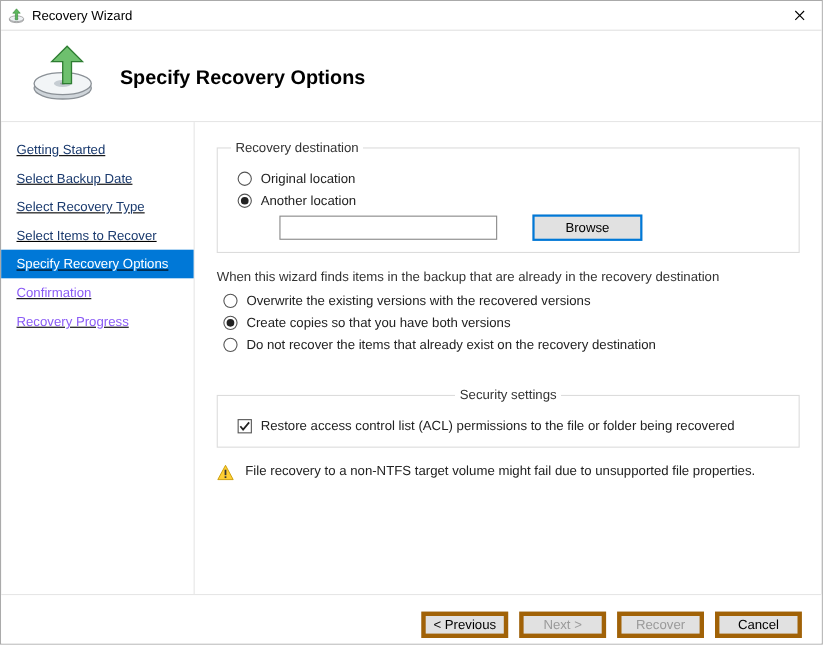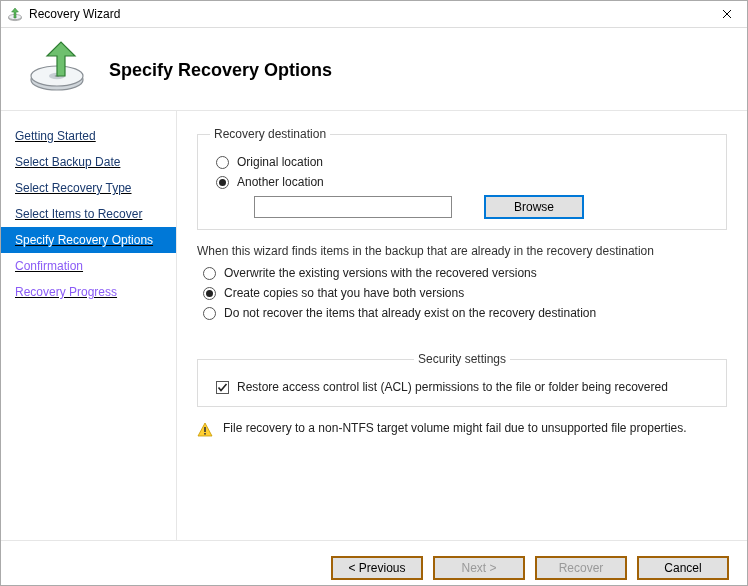--- a/index.html
+++ b/index.html
@@ -168,24 +168,24 @@
     display: flex;
     justify-content: flex-end;
     gap: 10px;
     padding: 6px 18px 0 0;
     border-top: 1px solid #e6e6e6;
     height: 48px;
     align-items: center;
     background:#fff;
   }
   .footer button {
-    width: 92px;
+    width: 79px;
     height: 24px;
     background: #e1e1e1;
-    border: 2px solid #a16207;
+    border: 4px solid #a16207;
     font-size: 12px;
     font-family: inherit;
     cursor: pointer;
   }
   .footer button:disabled {
     color: #9a9a9a;
     cursor: default;
   }
 </style>
 </head>

